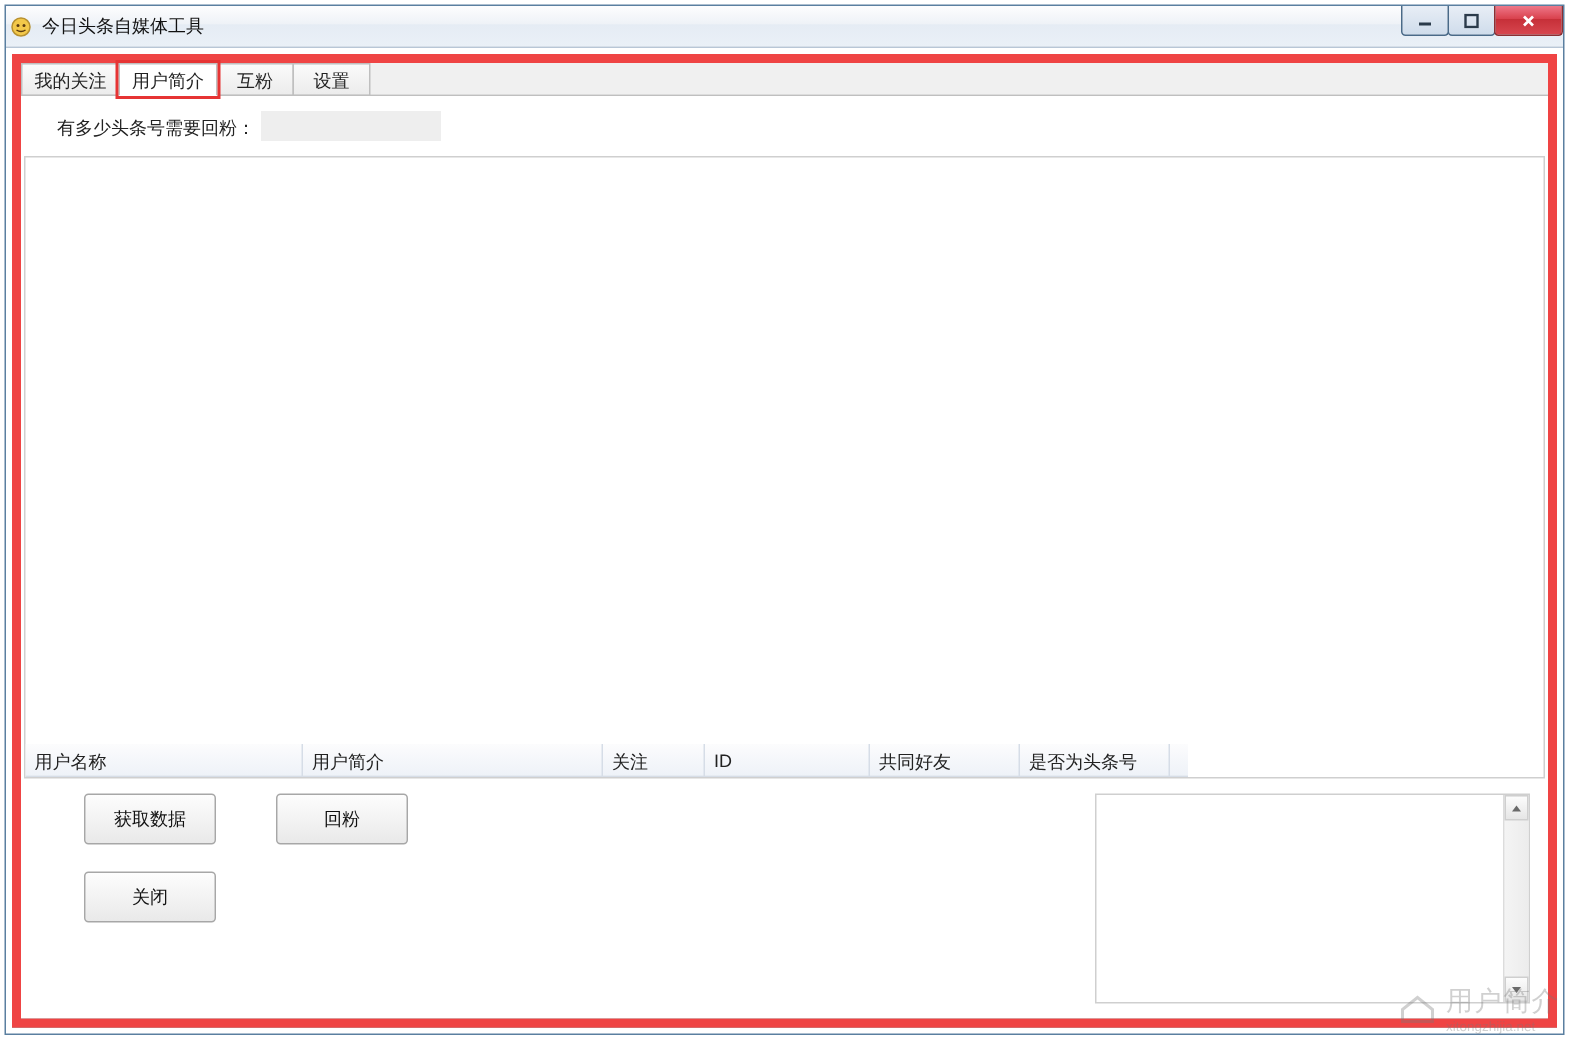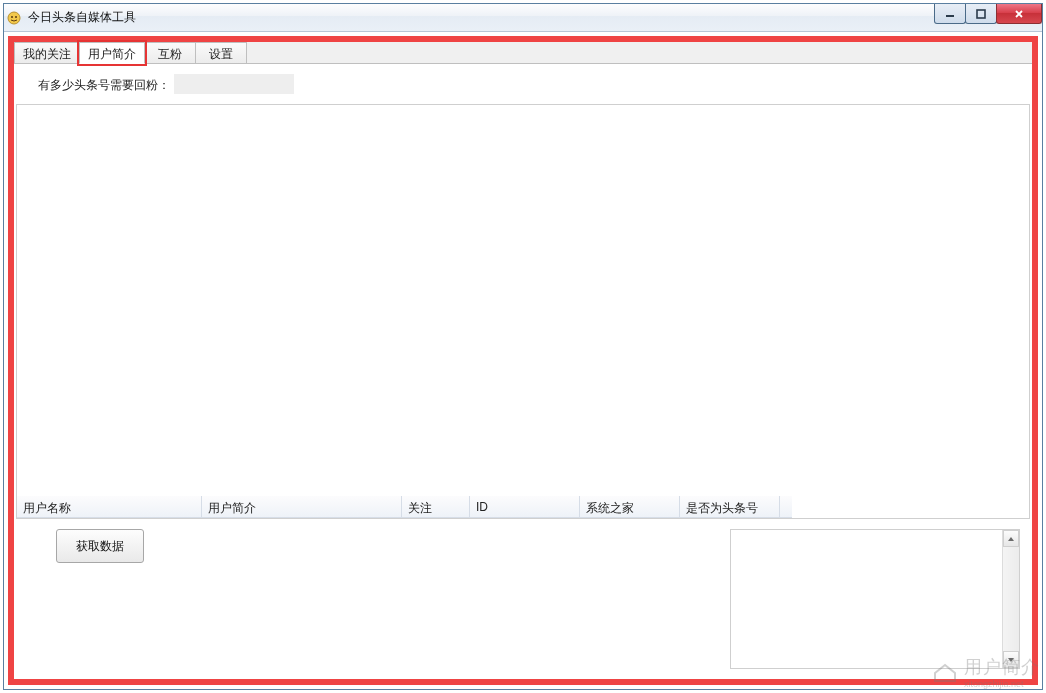--- a/index.html
+++ b/index.html
@@ -246,21 +246,21 @@
         <span class="lbl">有多少头条号需要回粉：</span>
         <input class="inp" value="" style="">
       </div>
 
       <div class="grid">
         <div class="grid-head">
           <div class="gh" style="width:185px">用户名称</div>
           <div class="gh" style="width:200px">用户简介</div>
           <div class="gh" style="width:68px">关注</div>
           <div class="gh" style="width:110px">ID</div>
-          <div class="gh" style="width:100px">系统之家</div>
+          <div class="gh" style="width:100px">共同好友</div>
           <div class="gh" style="width:100px">是否为头条号</div>
           <div class="gh" style="flex:1;border-right:none"></div>
         </div>
         <div class="grid-body" id="gbody">
             <div class="rowsep" style="top: 22px;"></div>
             <div class="rowsep" style="top: 44px;"></div>
             <div class="rowsep" style="top: 66px;"></div>
             <div class="rowsep" style="top: 88px;"></div>
             <div class="rowsep" style="top: 110px;"></div>
             <div class="rowsep" style="top: 132px;"></div>
@@ -281,20 +281,24 @@
             <div class="colsep" style="left: 563px;"></div>
             <div class="colsep" style="left: 663px;"></div>
             <div class="colsep" style="left: 763px;"></div>
           </div>
       </div>
 
       <div class="bottom">
         <div class="btncol">
           <div class="btnrow">
             <button class="btn">获取数据</button>
+            <button class="btn">回粉</button>
+          </div>
+          <div class="btnrow">
+            <button class="btn">关闭</button>
           </div>
         </div>
 
         <div class="logbox">
           <div class="scroll">
             <div class="sbtn up">
               <svg width="8" height="6" viewBox="0 0 8 6">
                   <path d="M4 1 L7 5 L1 5 Z" fill="#6a6a6a"></path>
                 </svg>
             </div>

